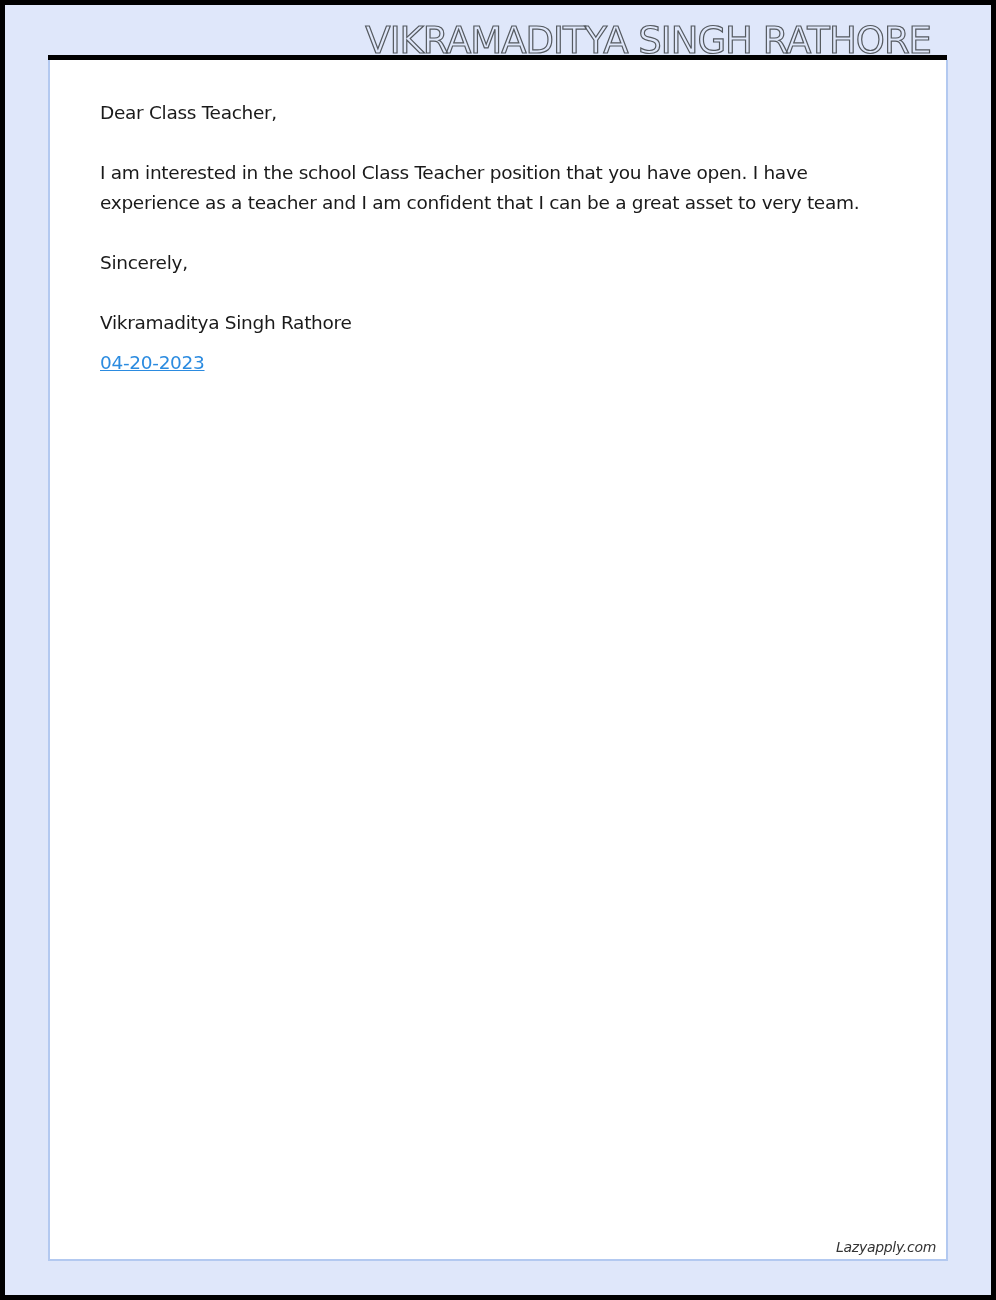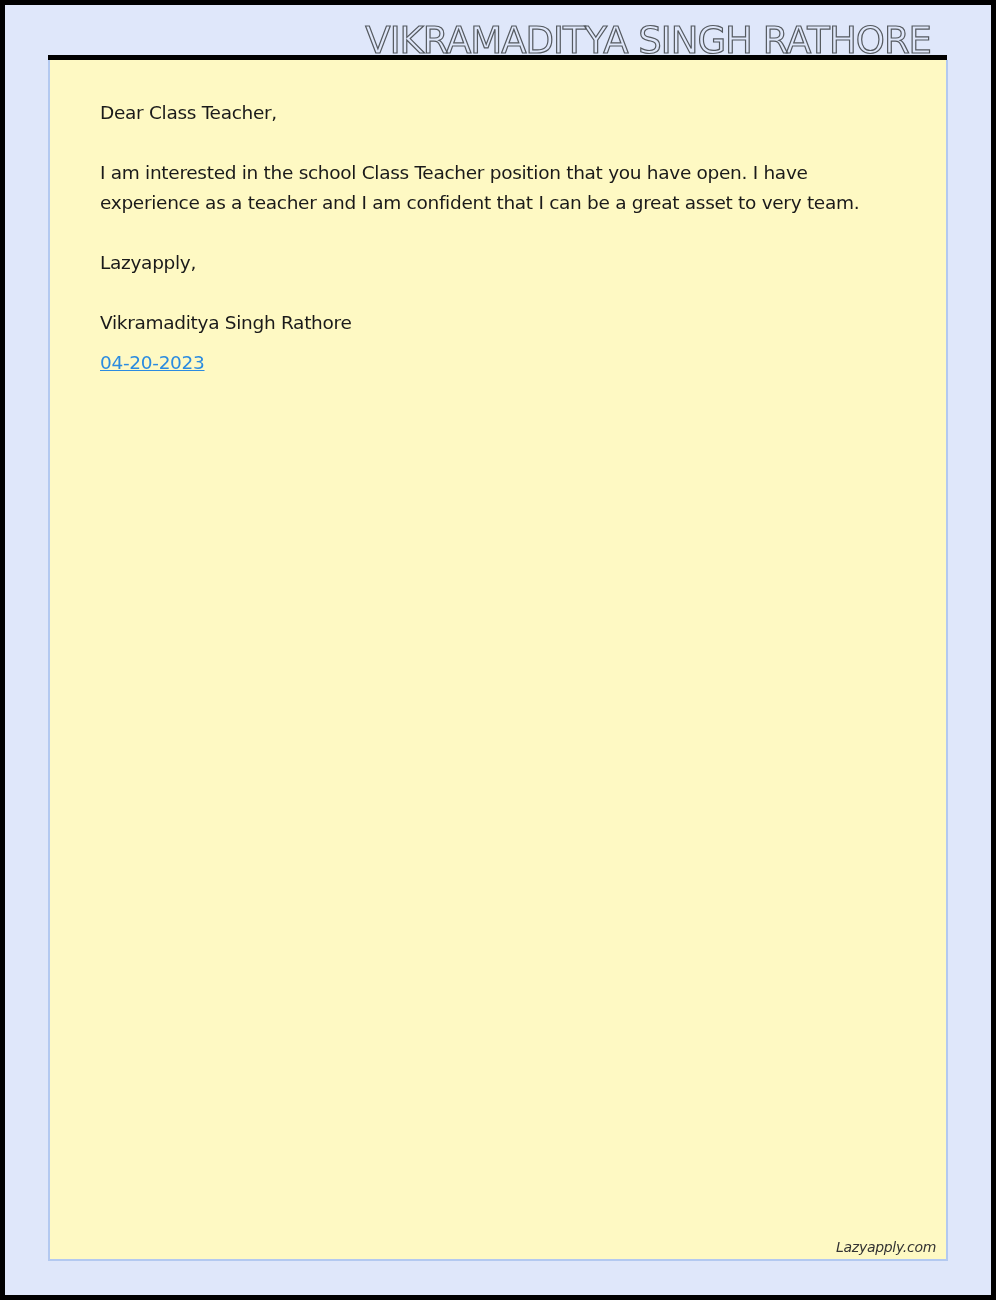--- a/index.html
+++ b/index.html
@@ -21,21 +21,21 @@
     -webkit-text-stroke: 1.2px #555a60;
     white-space: nowrap;
     line-height: 44px;
   }
   .topbar {
     position: absolute; left: 48px; top: 55px; width: 899px; height: 5px;
     background: #000;
   }
   .card {
     position: absolute; left: 48px; top: 60px; width: 896px; height: 1199px;
-    background: #fef9c3;
+    background: #ffffff;
     border-left: 2px solid #b3c9f0;
     border-right: 2px solid #b3c9f0;
     border-bottom: 2px solid #b3c9f0;
   }
   .letter {
     position: absolute; left: 50px; top: 38px; width: 800px;
     font-size: 18.5px; line-height: 30px; color: #1a1a1a;
     letter-spacing: -0.3px;
   }
   .letter p { margin: 0 0 30px 0; }
@@ -50,18 +50,18 @@
 <body>
 
 <div class="frame">
   <div class="name-title">VIKRAMADITYA SINGH RATHORE</div>
 </div>
 <div class="topbar"></div>
 <div class="card">
   <div class="letter">
     <p>Dear Class Teacher,</p>
     <p>I am interested in the school Class Teacher position that you have open. I have experience as a teacher and I am confident that I can be a great asset to very team.</p>
-    <p>Lazyapply,</p>
+    <p>Sincerely,</p>
     <p class="sig">Vikramaditya Singh Rathore</p>
     <p class="date">04-20-2023</p>
   </div>
   <div class="footer">Lazyapply.com</div>
 </div>
 
 </body></html>

